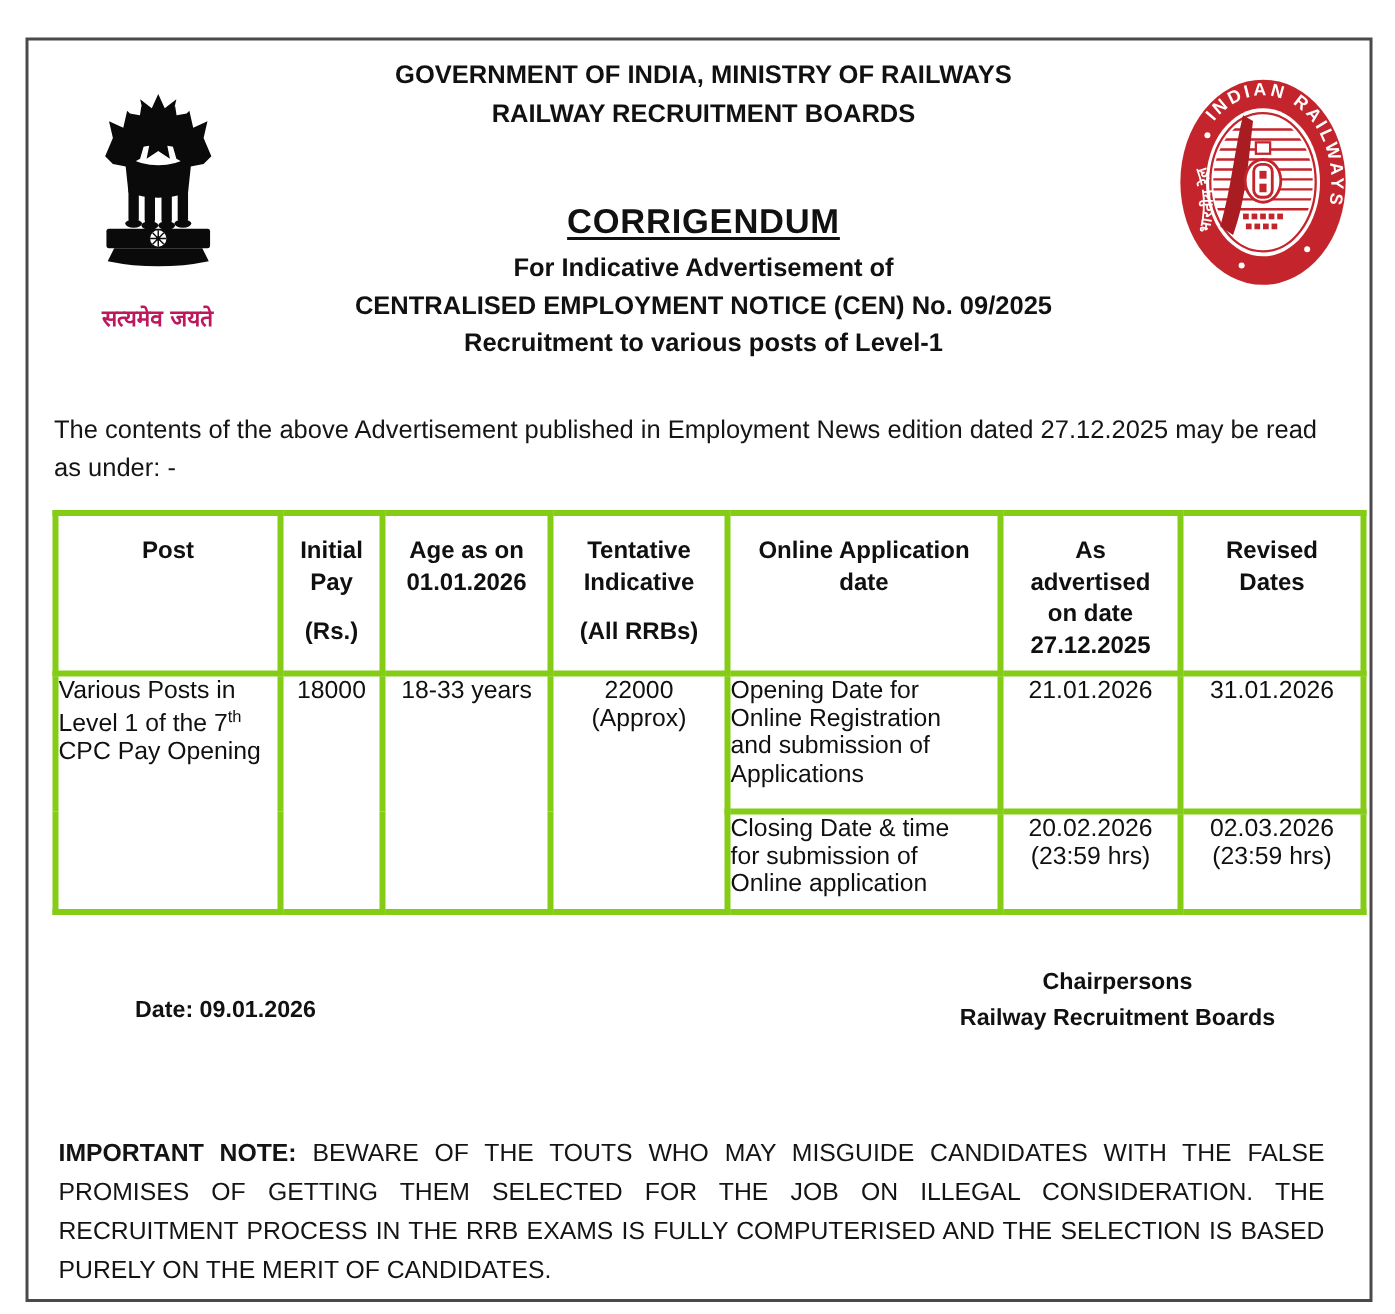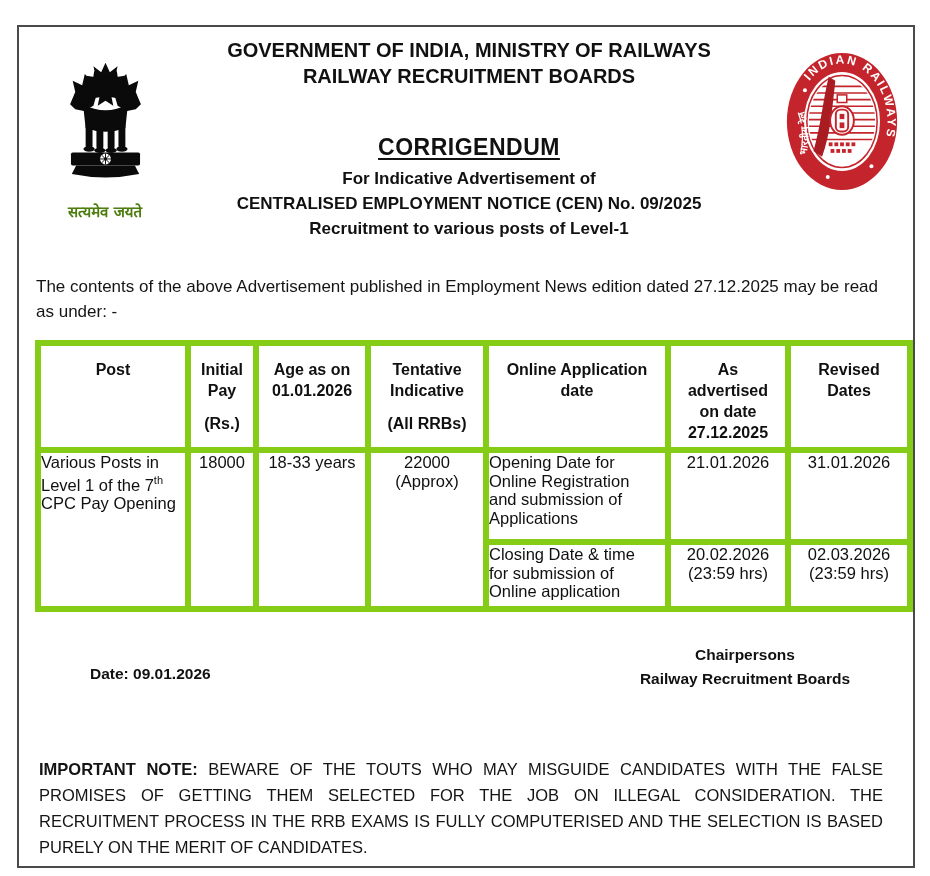--- a/index.html
+++ b/index.html
@@ -10,46 +10,46 @@
   }
   .page{
     position:absolute;left:17px;top:25px;width:894px;height:839px;
     border:2px solid #4a4a4a;background:#fff;
   }
   
   .emblem-left{position:absolute;left:36px;top:26px;width:100px;text-align:center;}
   .emblem-left svg{display:block;margin:0 auto;}
   .emblem-caption{
     font-family:"DejaVu Sans", sans-serif;font-size:15px;font-weight:bold;
-    color:#4d7c0f;margin-top:6px;white-space:nowrap;
+    color:#be185d;margin-top:6px;white-space:nowrap;
   }
   .logo-right{position:absolute;right:14px;top:23px;width:114px;}
   .header-text{
     position:absolute;left:130px;right:124px;top:10px;text-align:center;
   }
-  .ht-line{font-weight:bold;font-size:20px;line-height:26px;}
+  .ht-line{font-weight:bold;font-size:17px;line-height:26px;}
   .corrigendum{
     font-weight:bold;font-size:23px;line-height:28px;margin-top:44px;
     text-decoration:underline;text-decoration-thickness:2px;text-underline-offset:3px;
     letter-spacing:.5px;
   }
   .ht-sub{font-weight:bold;font-size:17px;line-height:25px;}
   .ht-sub.first{margin-top:5px;}
   
   .intro{
     position:absolute;left:17px;right:22px;top:247px;
     font-size:17px;line-height:25px;text-align:left;color:#151515;
   }
   
   table.main-table{
     position:absolute;left:16px;top:313px;border-collapse:collapse;
     table-layout:fixed;width:872px;color:#101010;
   }
   table.main-table th, table.main-table td{
-    border:6px solid #84cc16;padding:0;vertical-align:top;overflow:hidden;
+    border:4px solid #84cc16;padding:0;vertical-align:top;overflow:hidden;
   }
   table.main-table th{
     font-weight:bold;font-size:16px;line-height:21px;text-align:center;padding-top:13px;
   }
   .hdr-gap{margin-top:12px;}
   .hdr-narrow{display:inline-block;max-width:86px;}
   tr.row-head{height:107px;}
   tr.row-open{height:92px;}
   tr.row-close{height:67px;}
   td.cell-post{

